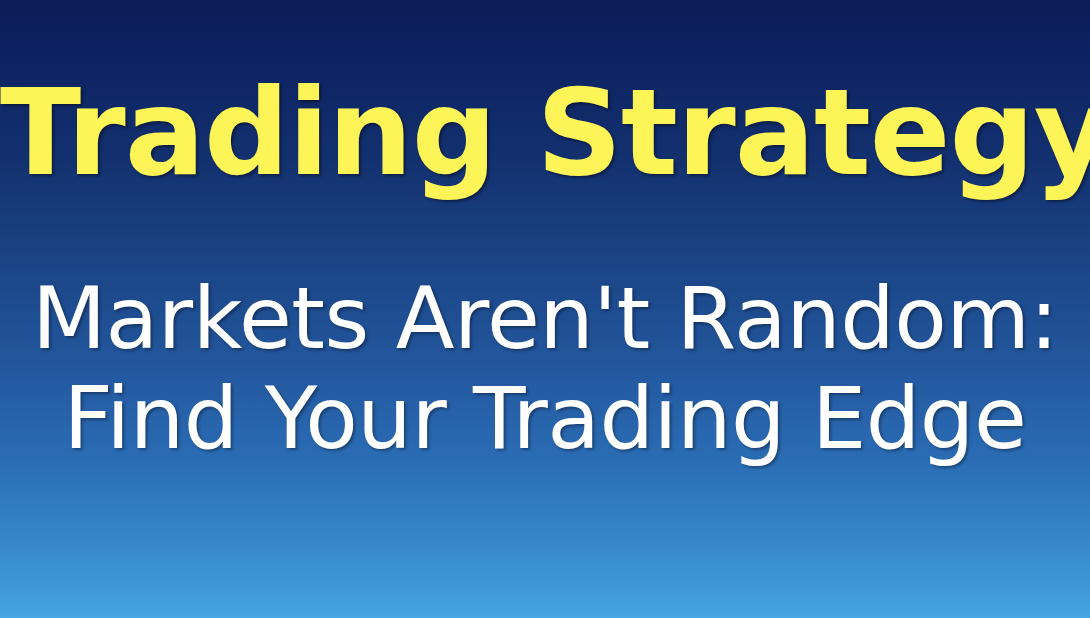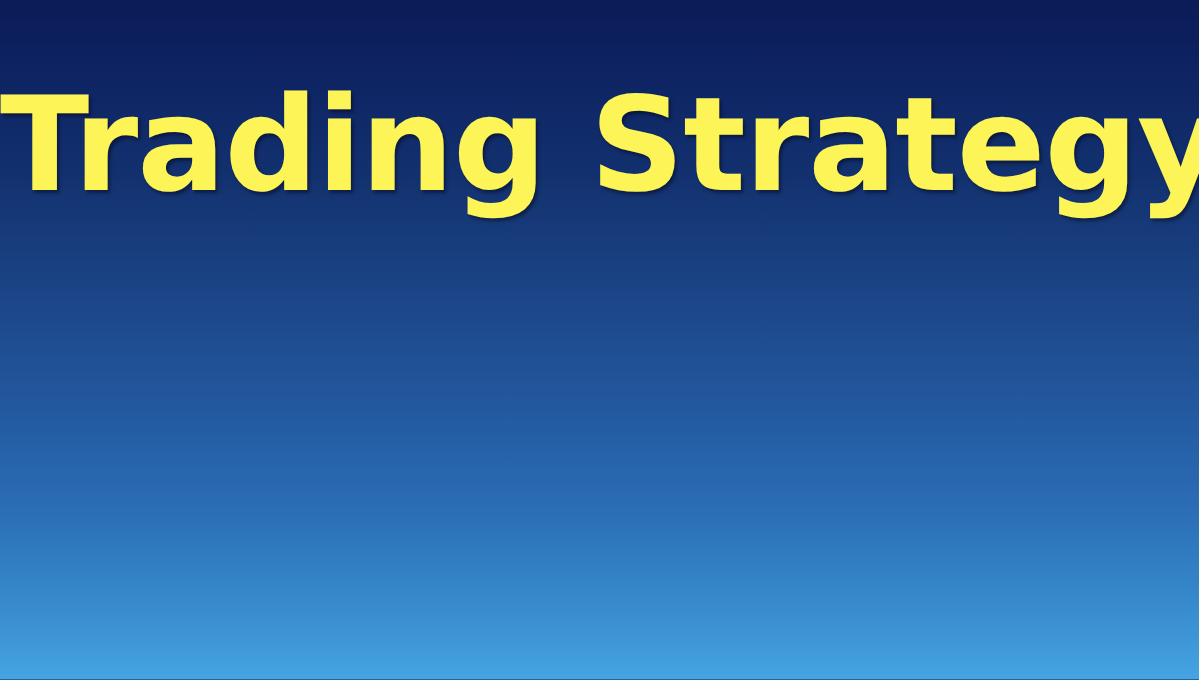--- a/index.html
+++ b/index.html
@@ -82,15 +82,19 @@
 </head>
 <body>
 
 <div id="slide">
   <div id="content">
 
     <div class="title-block">
       <span class="slide-title">Trading Strategy</span>
     </div>
 
+    <div class="subtitle-block">
+      <span class="subtitle-line">Markets Aren't Random:</span>
+      <span class="subtitle-line">Find Your Trading Edge</span>
+    </div>
 
   </div>
 </div>
 
 </body></html>

